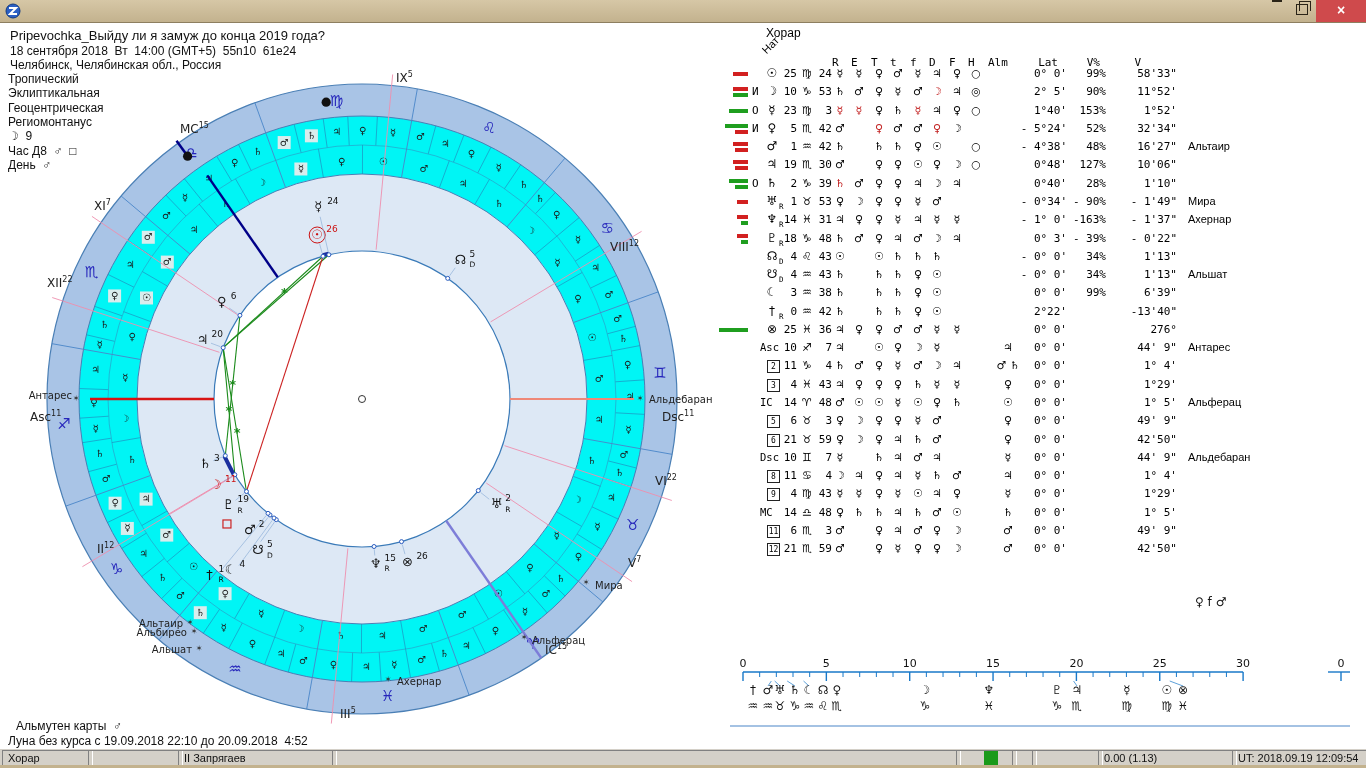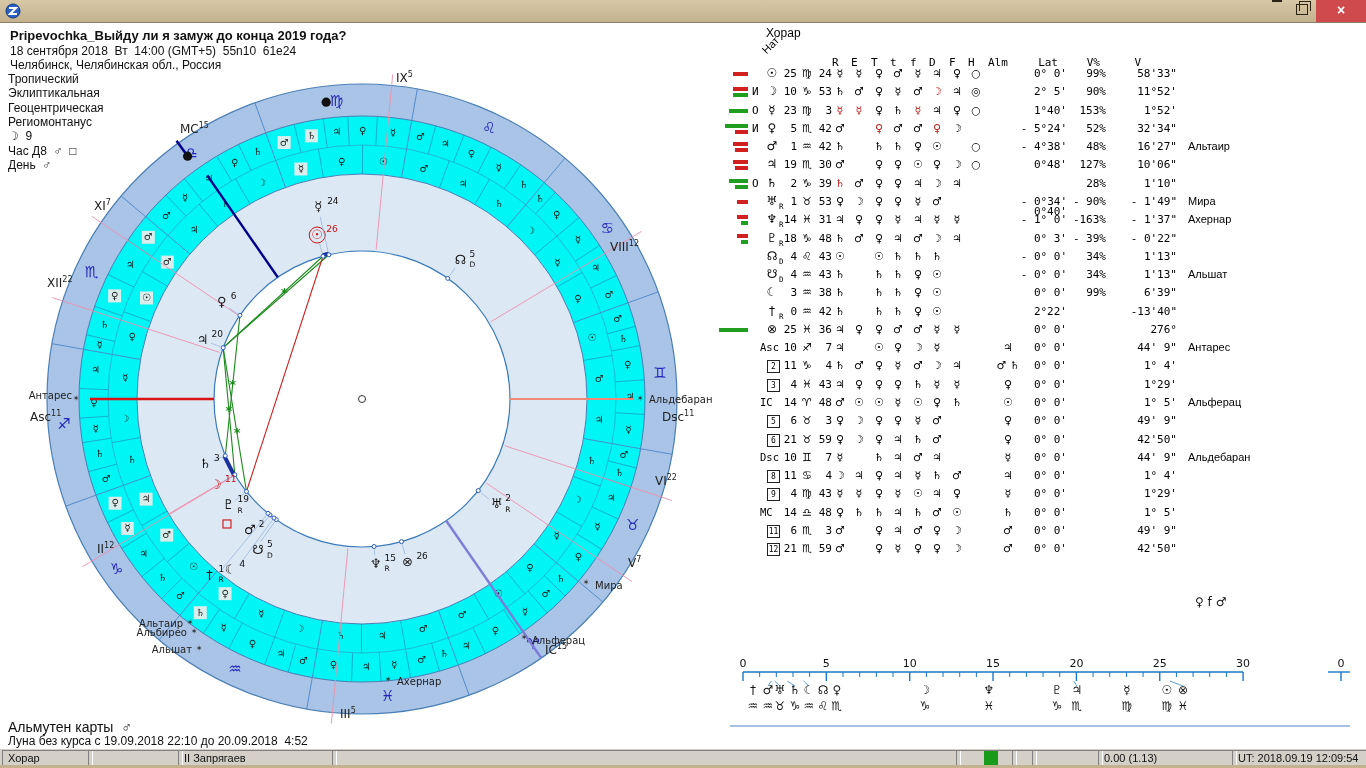--- a/index.html
+++ b/index.html
@@ -12,25 +12,25 @@
   #app-icon{position:absolute;left:5px;top:3px;width:16px;height:16px;}
   .tbtn{position:absolute;top:0;height:22px;text-align:center;line-height:20px;color:#2a2417;cursor:default;}
   #btn-min{left:1258px;width:28px;}
   #btn-min .bar{display:inline-block;width:10px;height:2px;background:#2a2417;margin-bottom:3px;}
   #btn-restore{left:1288px;width:28px;}
   .rest-box{display:inline-block;position:relative;width:10px;height:9px;border:1px solid #2a2417;background:transparent;}
   .rest-box:before{content:"";position:absolute;left:2px;top:-4px;width:10px;height:9px;border:1px solid #2a2417;border-bottom:none;}
   #btn-close{left:1316px;width:50px;background:#cf4a4c;color:#fff;font-size:14px;font-weight:bold;}
   
   .hline{position:absolute;left:10px;color:#111;white-space:pre;}
-  #h1{top:28px;font-size:13px;font-weight:bold;}
+  #h1{top:28px;font-size:13px;font-weight:normal;}
   #h2{top:44px;font-size:12px;}
   #h3{top:58px;font-size:12px;}
   #settings div{position:absolute;left:8px;font-size:12px;color:#111;white-space:pre;}
-  #almuten{position:absolute;left:8px;top:719px;font-size:14px;}
+  #almuten{position:absolute;left:16px;top:719px;font-size:12px;}
   #voc{position:absolute;left:8px;top:734px;font-size:12px;}
   
   #ptable{position:absolute;left:710px;top:0px;width:656px;height:590px;font-size:11px;color:#000;}
   #tbl-title{position:absolute;left:56px;top:26px;font-size:12px;}
   #tbl-title2{position:absolute;left:58px;top:44px;font-size:11px;transform:rotate(-45deg);transform-origin:left bottom;}
   .th{position:absolute;top:56px;font-family:"DejaVu Sans Mono",monospace;font-size:11px;}
   .trow{position:absolute;left:0;width:656px;height:18px;}
   .c{position:absolute;top:2px;font-family:"DejaVu Sans Mono",monospace;}
   .ag{font-family:"DejaVu Sans",sans-serif;}
   .bar{position:absolute;height:4px;}
@@ -597,21 +597,21 @@
         <span class="c " style="left: 66px; width: 21px; display: inline-block; text-align: right;">2</span>
         <span class="c ag" style="left: 90px; width: 14px; display: inline-block; text-align: center; font-size: 11px;">♑</span>
         <span class="c " style="left: 104px; width: 18px; display: inline-block; text-align: right;">39</span>
         <span class="c ag red" style="left: 121px; width: 18px; display: inline-block; text-align: center;">♄</span>
         <span class="c ag" style="left: 140px; width: 18px; display: inline-block; text-align: center;">♂</span>
         <span class="c ag" style="left: 160px; width: 18px; display: inline-block; text-align: center;">♀</span>
         <span class="c ag" style="left: 179px; width: 18px; display: inline-block; text-align: center;">♀</span>
         <span class="c ag" style="left: 199px; width: 18px; display: inline-block; text-align: center;">♃</span>
         <span class="c ag" style="left: 218px; width: 18px; display: inline-block; text-align: center;">☽</span>
         <span class="c ag" style="left: 238px; width: 18px; display: inline-block; text-align: center;">♃</span>
-        <span class="c " style="left: 300px; width: 57px; display: inline-block; text-align: right; margin-top: 28px;">0°40'</span>
+        <span class="c " style="left: 300px; width: 57px; display: inline-block; text-align: right;">0°40'</span>
         <span class="c " style="left: 352px; width: 44px; display: inline-block; text-align: right;">28%</span>
         <span class="c " style="left: 398px; width: 69px; display: inline-block; text-align: right;">1'10"</span>
       </div>
       <div class="trow" style="top: 192.96px;">
         <div class="bar" style="width: 11px; left: 27px; top: 7px; background: rgb(210, 32, 32);"></div>
         <span class="c ag" style="left: 54px; width: 16px; display: inline-block; text-align: center; font-size: 12px; top: 1px;">♅</span>
         <span class="c " style="left: 69px; width: 10px; display: inline-block; text-align: left; font-size: 7.5px; top: 9px;">R</span>
         <span class="c " style="left: 66px; width: 21px; display: inline-block; text-align: right;">1</span>
         <span class="c ag" style="left: 90px; width: 14px; display: inline-block; text-align: center; font-size: 11px;">♉</span>
         <span class="c " style="left: 104px; width: 18px; display: inline-block; text-align: right;">53</span>

